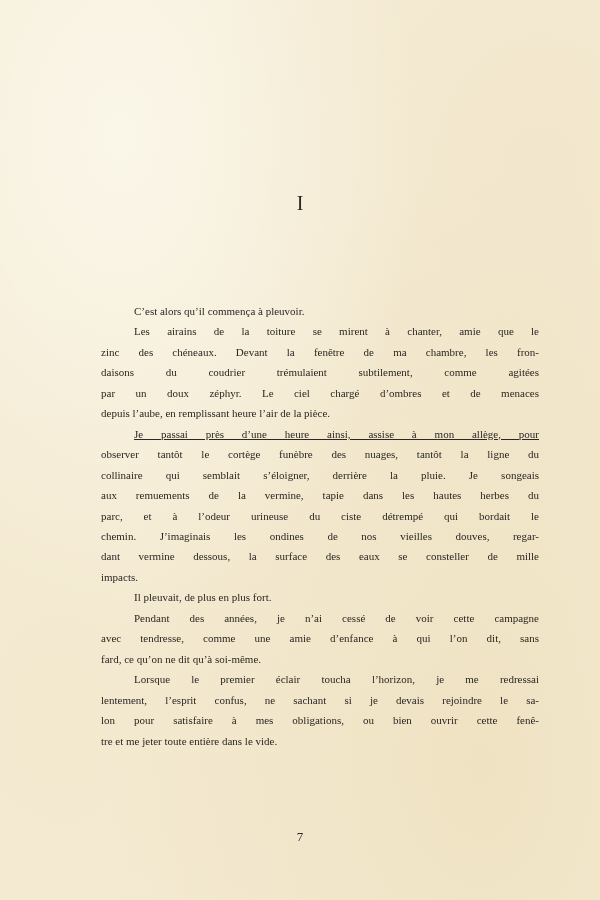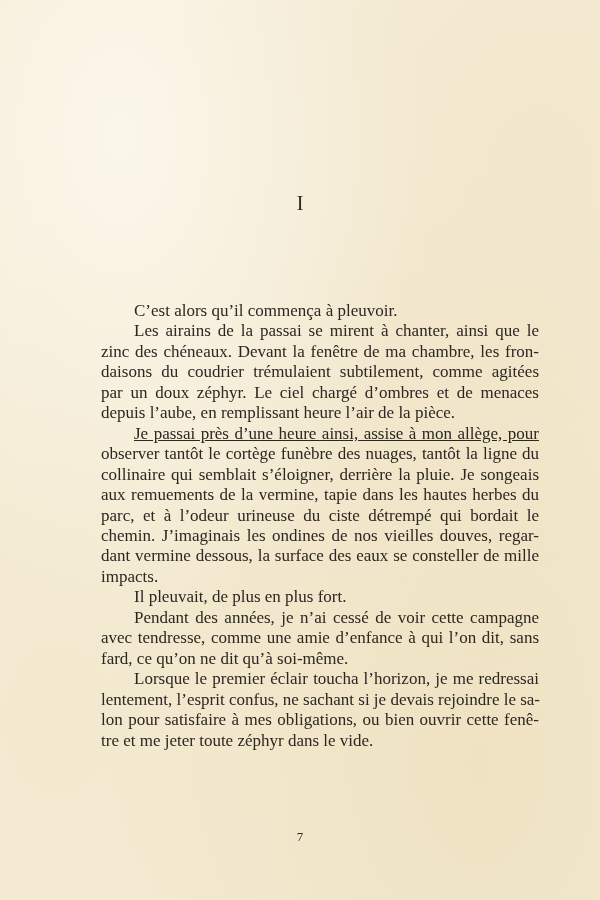--- a/index.html
+++ b/index.html
@@ -35,21 +35,21 @@
       font-size: 20px;
       line-height: 24px;
       color: #2a2622;
     }
     .body-text {
       position: absolute;
       left: 101px;
       top: 301px;
       width: 438px;
       font-family: "Liberation Serif", "DejaVu Serif", serif;
-      font-size: 17px;
+      font-size: 11px;
       line-height: 20.45px;
       text-align: justify;
       hyphens: manual;
       color: #2b2722;
     }
     .line {
       display: block;
       text-align: justify;
       text-align-last: justify;
       white-space: nowrap;
@@ -78,21 +78,21 @@
 <div class="page">
   <div class="chapter-title">I</div>
 
   <div class="body-text">
 
     <div>
       <span class="line indent last" style="white-space: nowrap;">C’est alors qu’il commença à pleuvoir.</span>
     </div>
 
     <div>
-      <span class="line indent" style="white-space: nowrap;">Les airains de la passai se mirent à chanter, ainsi que le</span>
+      <span class="line indent" style="white-space: nowrap;">Les airains de la toiture se mirent à chanter, amie que le</span>
       <span class="line" style="white-space: nowrap;">zinc des chéneaux. Devant la fenêtre de ma chambre, les fron-</span>
       <span class="line" style="white-space: nowrap;">daisons du coudrier trémulaient subtilement, comme agitées</span>
       <span class="line" style="white-space: nowrap;">par un doux zéphyr. Le ciel chargé d’ombres et de menaces</span>
       <span class="line last" style="white-space: nowrap;">depuis l’aube, en remplissant heure l’air de la pièce.</span>
     </div>
 
     <div>
       <span class="line indent" style="white-space: nowrap; text-decoration: underline;">Je passai près d’une heure ainsi, assise à mon allège, pour</span>
       <span class="line" style="white-space: nowrap;">observer tantôt le cortège funèbre des nuages, tantôt la ligne du</span>
       <span class="line" style="white-space: nowrap;">collinaire qui semblait s’éloigner, derrière la pluie. Je songeais</span>
@@ -110,18 +110,18 @@
     <div>
       <span class="line indent" style="white-space: nowrap;">Pendant des années, je n’ai cessé de voir cette campagne</span>
       <span class="line" style="white-space: nowrap;">avec tendresse, comme une amie d’enfance à qui l’on dit, sans</span>
       <span class="line last" style="white-space: nowrap;">fard, ce qu’on ne dit qu’à soi-même.</span>
     </div>
 
     <div>
       <span class="line indent" style="white-space: nowrap;">Lorsque le premier éclair toucha l’horizon, je me redressai</span>
       <span class="line" style="white-space: nowrap;">lentement, l’esprit confus, ne sachant si je devais rejoindre le sa-</span>
       <span class="line" style="white-space: nowrap;">lon pour satisfaire à mes obligations, ou bien ouvrir cette fenê-</span>
-      <span class="line last" style="white-space: nowrap;">tre et me jeter toute zéphyr dans le vide.</span>
+      <span class="line last" style="white-space: nowrap;">tre et me jeter toute entière dans le vide.</span>
     </div>
   </div>
 
   <div class="folio">7</div>
 </div>
 
 </body></html>

